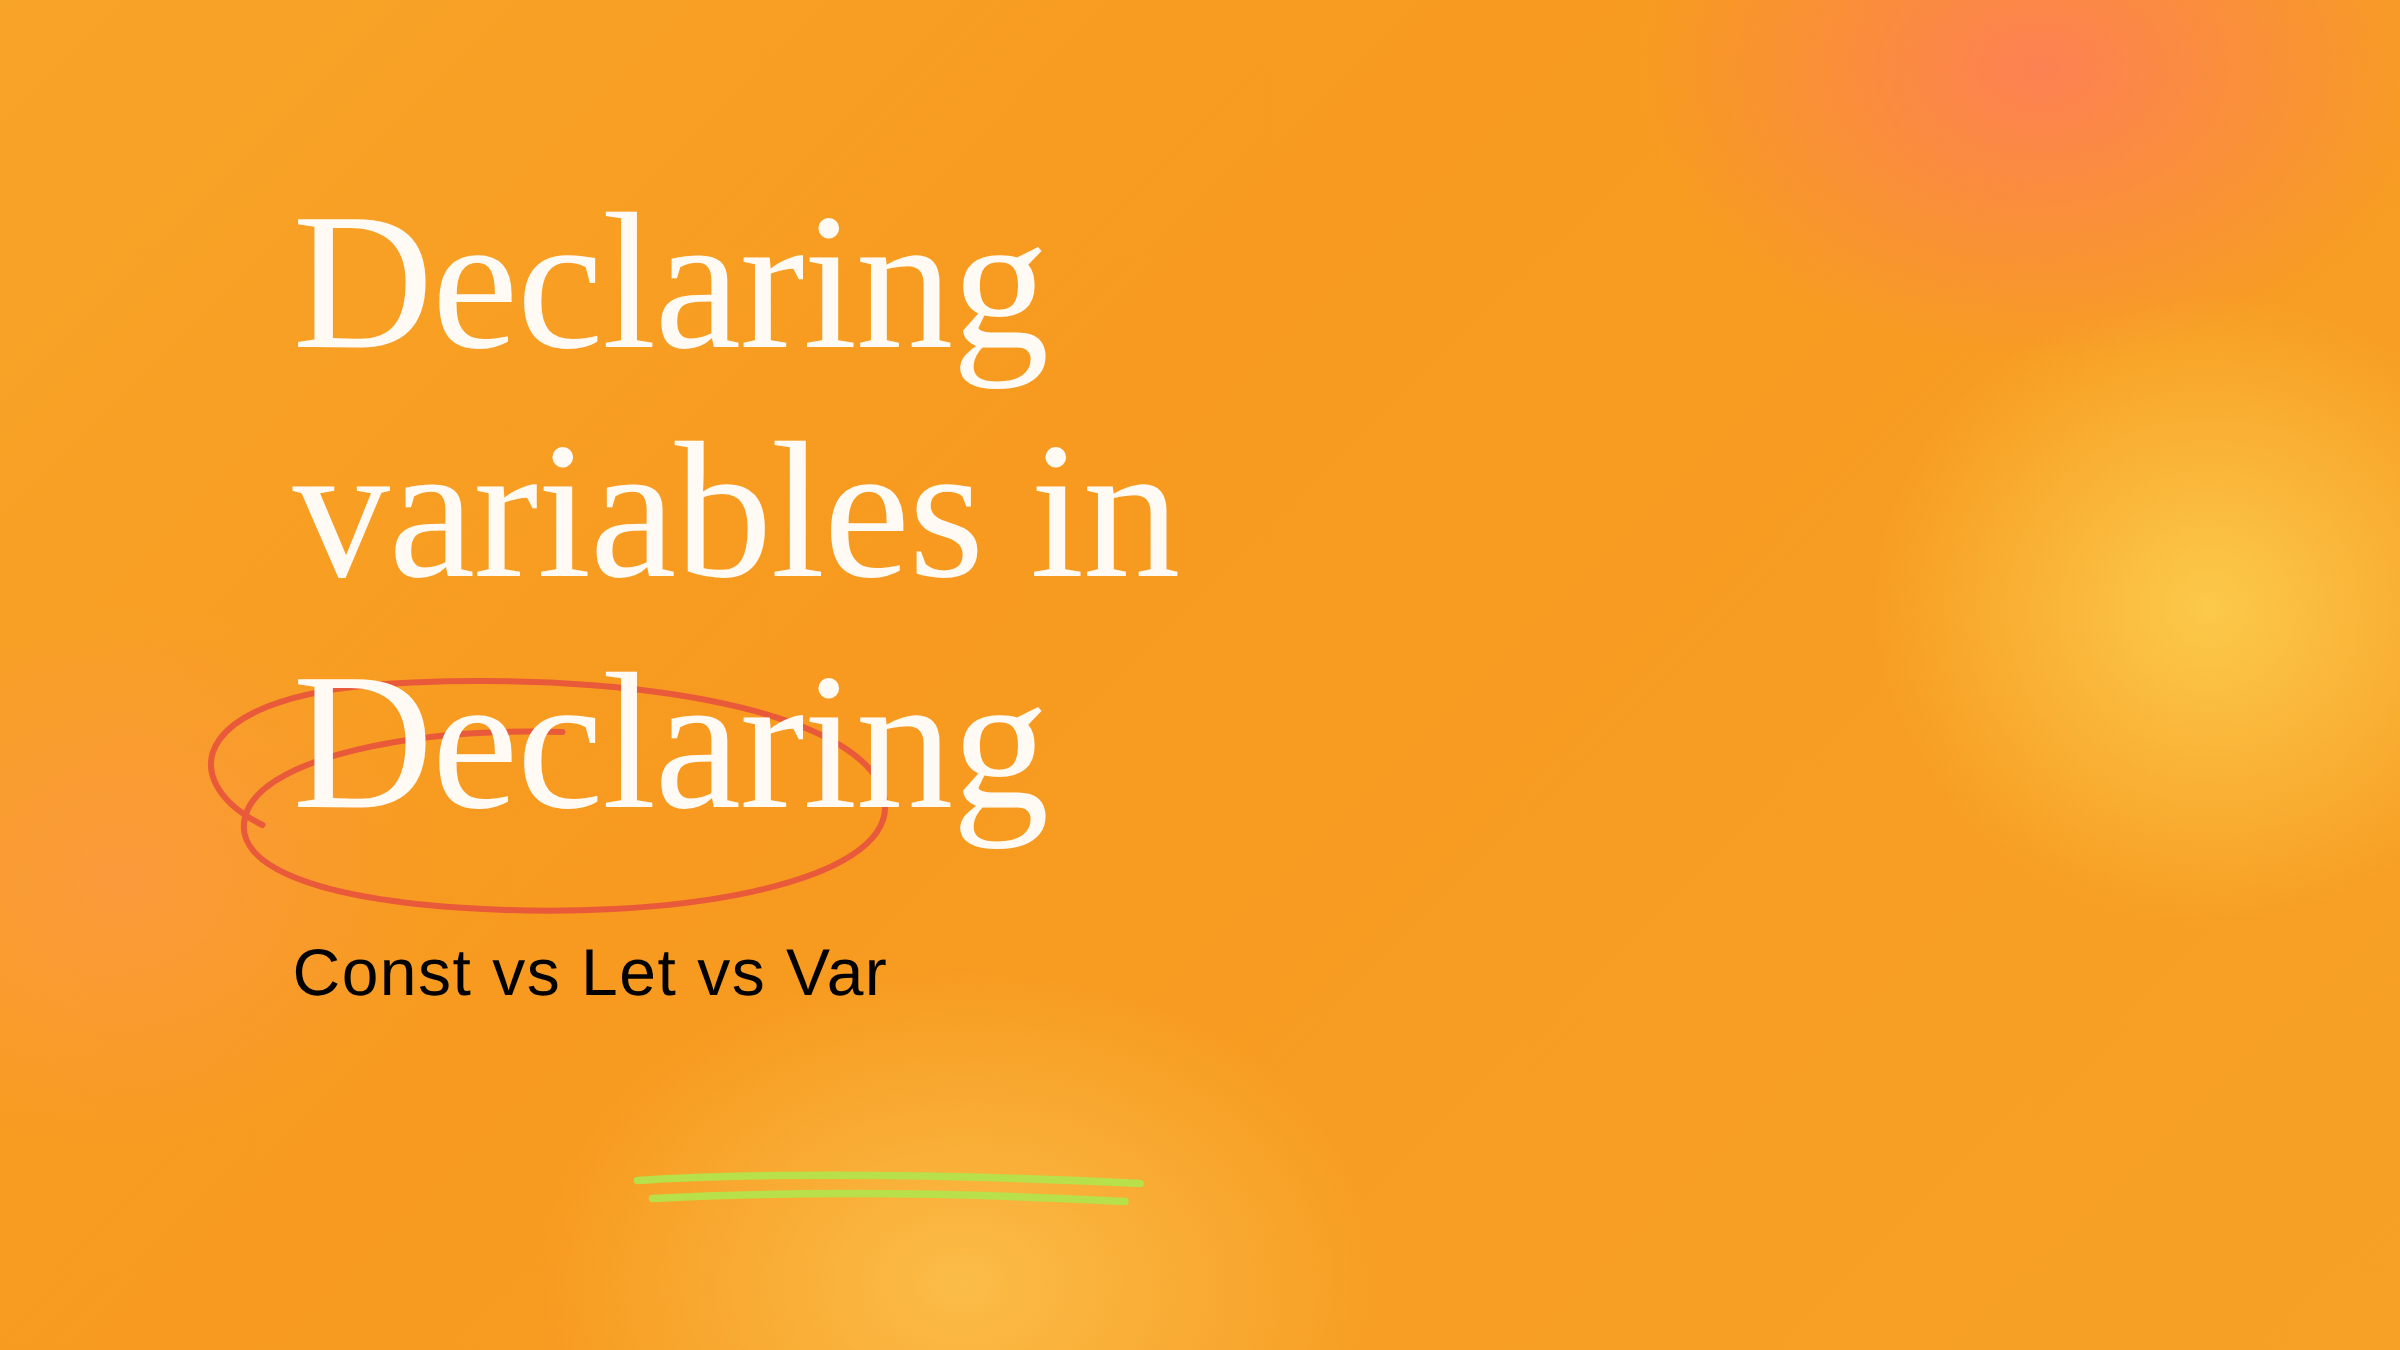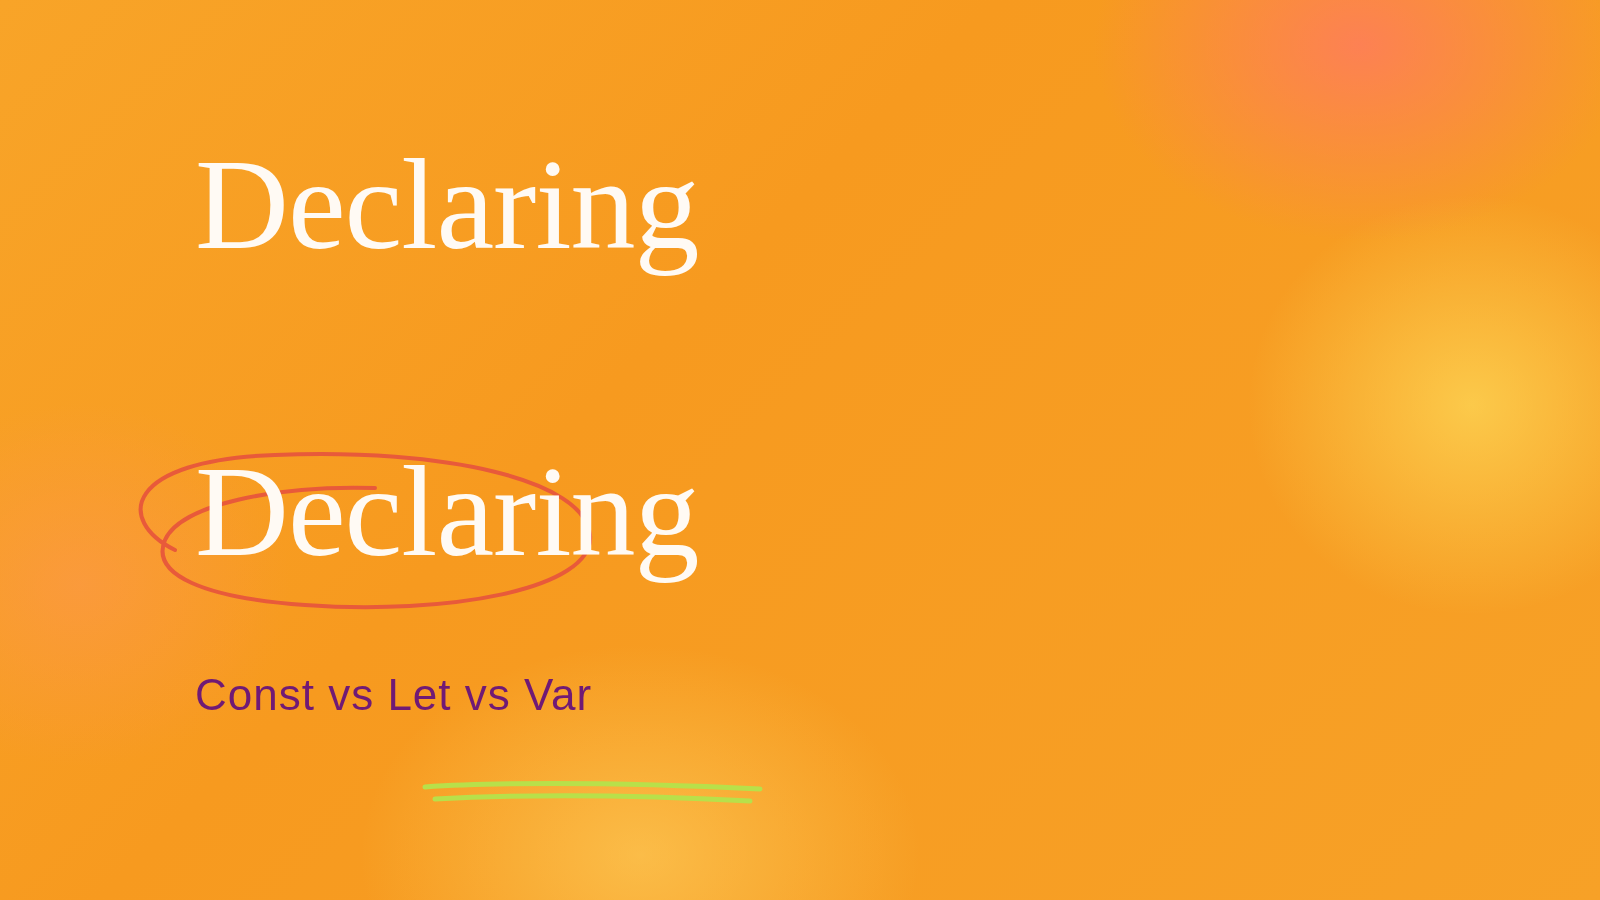--- a/index.html
+++ b/index.html
@@ -14,34 +14,34 @@
   background:
     radial-gradient(ellipse 380px 280px at 85% 5%, rgba(255,120,100,0.75), transparent 70%),
     radial-gradient(ellipse 320px 300px at 92% 45%, rgba(255,230,100,0.6), transparent 70%),
     radial-gradient(ellipse 400px 300px at 40% 95%, rgba(255,220,110,0.5), transparent 70%),
     radial-gradient(ellipse 300px 260px at 5% 65%, rgba(255,150,90,0.45), transparent 70%),
     linear-gradient(135deg, #f8a428 0%, #f79a1f 40%, #f7a127 100%);
 }
 .content {
   position: absolute;
   left: 195px;
-  top: 128px;
+  top: 112px;
   width: 1000px;
 }
 .title {
   color: #fffaf4;
   font-size: 130px;
   line-height: 1.18;
   font-weight: 400;
   letter-spacing: -1px;
   font-family: Georgia, 'Times New Roman', serif;
 }
 .subtitle {
-  margin-top: 82px;
-  color: #701a75;
+  margin-top: 52px;
+  color: #000000;
   font-size: 44px;
   font-weight: 300;
   letter-spacing: 1px;
   font-family: 'Segoe UI', 'Helvetica Neue', Arial, sans-serif;
 }
 .circle-scribble {
   position: absolute;
   left: 95px;
   top: 430px;
   width: 520px;
@@ -62,21 +62,21 @@
 
 <div class="bg"></div>
 
 <svg class="circle-scribble" viewBox="0 0 520 200">
   <path d="M 80 120 C 20 90, 30 30, 180 25 C 350 18, 490 50, 495 105 C 500 160, 350 185, 210 175 C 110 168, 55 145, 70 110 C 85 75, 180 55, 280 58" fill="none" stroke="#e85a3a" stroke-width="4" stroke-linecap="round"></path>
 </svg>
 
 <div class="content">
   <h1 class="title">
     <span>Declaring</span><br>
-    <br>
+    <span>variables in</span><br>
     <span>Declaring</span>
   </h1>
   <p class="subtitle">Const vs Let vs Var</p>
 </div>
 
 <svg class="underline-scribble" viewBox="0 0 350 40">
   <path d="M 5 12 C 60 8, 180 6, 340 14" fill="none" stroke="#b8e04a" stroke-width="5" stroke-linecap="round"></path>
   <path d="M 15 24 C 90 20, 200 19, 330 26" fill="none" stroke="#b8e04a" stroke-width="5" stroke-linecap="round"></path>
 </svg>
 

